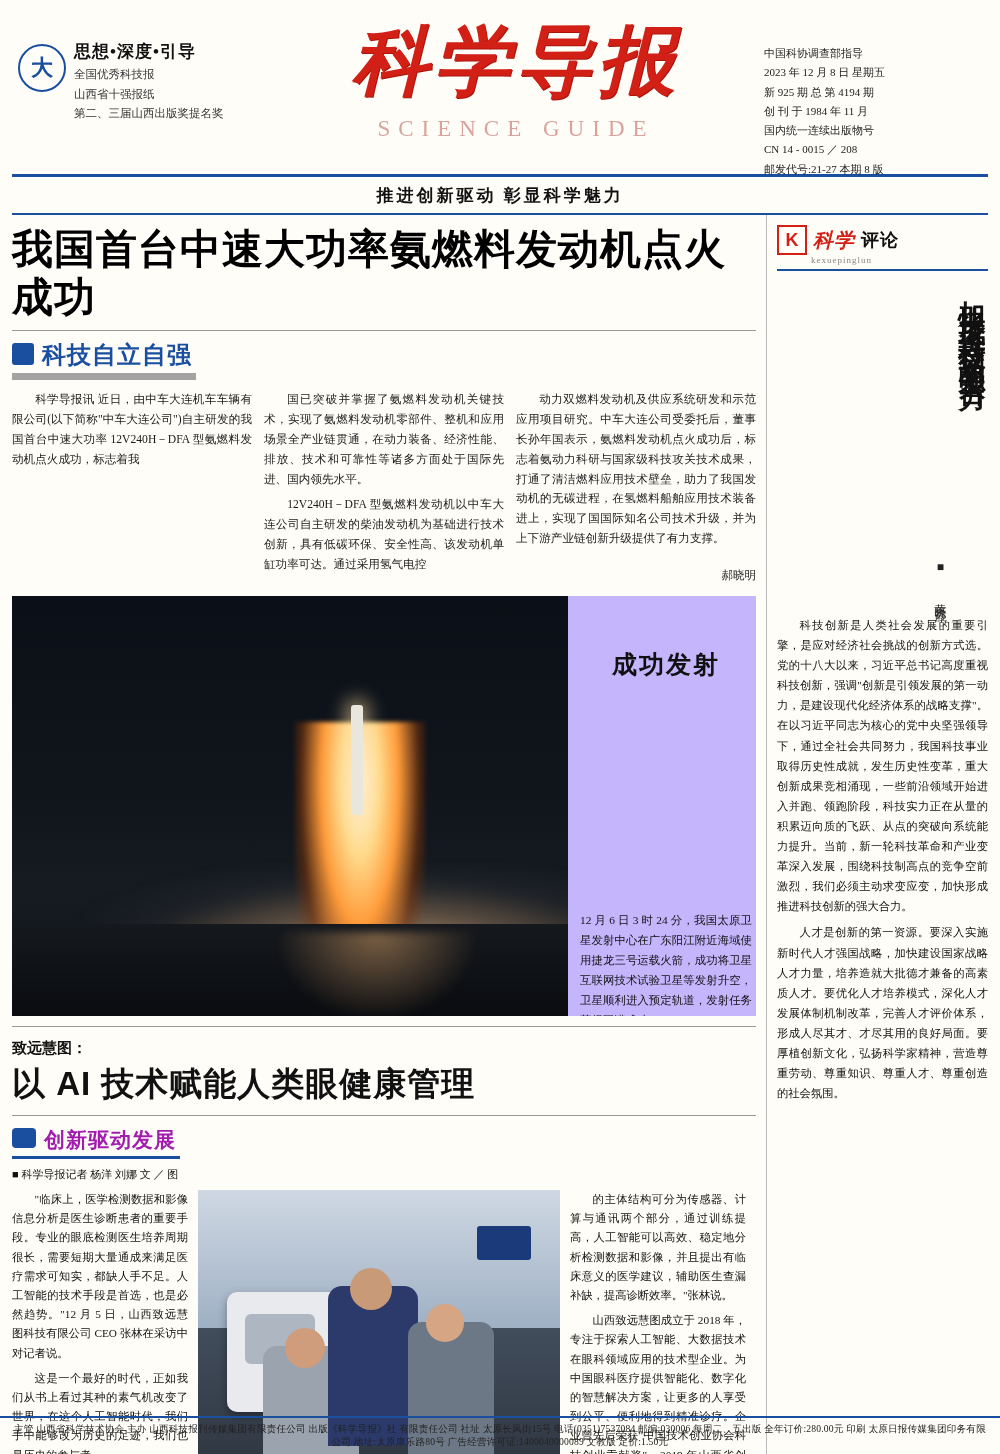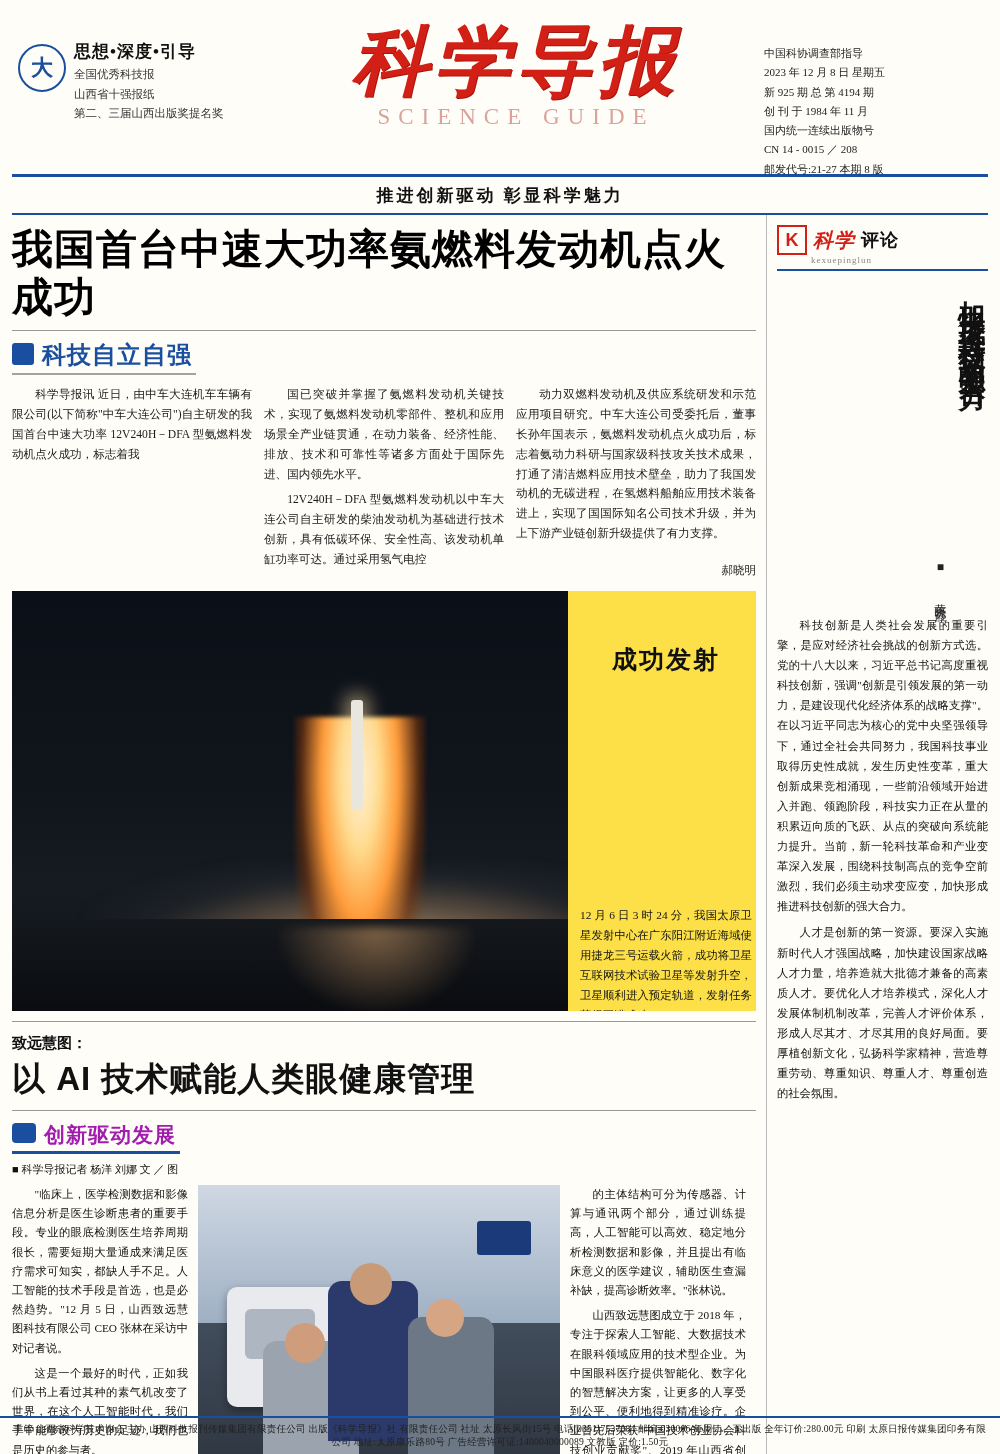--- a/index.html
+++ b/index.html
@@ -23,21 +23,21 @@
   .mh-sub{font-size:11.5px;color:#333;line-height:1.45;}
   .mh-center{flex:1;text-align:center;position:relative;}
   .title-cn{
     font-family:"Liberation Serif",serif;
     font-size:76px;font-weight:bold;color:#d32016;letter-spacing:6px;
     line-height:1.05;margin-top:4px;
     font-style:italic;
     text-shadow:1px 1px 0 #a8160d;
   }
   .title-en{
-    font-size:23px;letter-spacing:8px;color:#d9a39c;margin-top:2px;
+    font-size:23px;letter-spacing:8px;color:#d9a39c;margin-top:14px;
     font-family:"Liberation Serif",serif;
   }
   .mh-right{width:218px;font-size:11px;color:#222;line-height:1.75;padding-top:26px;text-align:left;}
   .mh-right div{white-space:nowrap;}
   .rule-blue{height:3px;background:#1a4fa0;margin:6px 12px 0 12px;}
   .tagline{text-align:center;font-size:17px;font-weight:bold;color:#111;letter-spacing:3px;margin:7px 0 6px 0;}
   .rule-blue3{height:2px;background:#1a4fa0;margin:0 12px 0 12px;}
 
   
   .content{display:flex;padding:0 12px;box-sizing:border-box;}
@@ -45,21 +45,21 @@
   .right-col{width:221px;padding-left:10px;box-sizing:border-box;}
 
   .headline1{
     font-size:41px;font-weight:bold;letter-spacing:1px;line-height:1.18;
     margin:10px 0 8px 0;color:#000;font-family:"Liberation Sans",sans-serif;
   }
   .hr-thin{height:1px;background:#999;margin:6px 0 8px 0;}
 
   .badge-blue{
     display:inline-block;color:#1a4fa0;font-size:24px;font-weight:bold;
-    border-bottom:2px solid #a3a3a3;padding:0 4px 2px 30px;position:relative;
+    border-bottom:7px solid #a3a3a3;padding:0 4px 2px 30px;position:relative;
     font-family:"Liberation Sans",sans-serif;letter-spacing:1px;
   }
   .badge-blue::before{
     content:"";position:absolute;left:0;top:4px;width:22px;height:22px;
     background:#1a4fa0;border-radius:3px;
   }
   .cols3{display:flex;gap:12px;margin-top:10px;}
   .col{flex:1;font-size:11.6px;line-height:1.72;text-align:justify;color:#1a1a1a;}
   .col p{margin:0 0 6px 0;text-indent:2em;}
   .byline{text-align:right;font-size:11.5px;margin-top:17px;}
@@ -86,21 +86,21 @@
   .sea{
     position:absolute;left:0;bottom:0;width:100%;height:22%;
     background:linear-gradient(180deg,#15181d 0%,#0a0c10 100%);
   }
   .sea-reflect{
     position:absolute;left:36%;bottom:0;width:26%;height:20%;
     background:radial-gradient(ellipse at 50% 0%, rgba(255,190,120,0.45) 0%, rgba(0,0,0,0) 75%);
     filter:blur(4px);
   }
   .photo-right-pane{
-    position:absolute;right:0;top:0;width:188px;height:100%;background:#fde047;
+    position:absolute;right:0;top:0;width:188px;height:100%;background:#c4b5fd;
     box-sizing:border-box;padding:12px 4px 4px 12px;
   }
   .caption-title{font-size:25px;font-weight:bold;text-align:center;margin-top:40px;letter-spacing:2px;}
   .photo-caption{font-size:11.4px;line-height:1.75;text-align:justify;margin-top:230px;}
 
   .headline2-kicker{font-size:15px;margin-top:12px;font-weight:bold;}
   .headline2{
     font-size:33px;font-weight:bold;letter-spacing:1px;margin:4px 0 8px 0;
     font-family:"Liberation Sans",sans-serif;
   }

